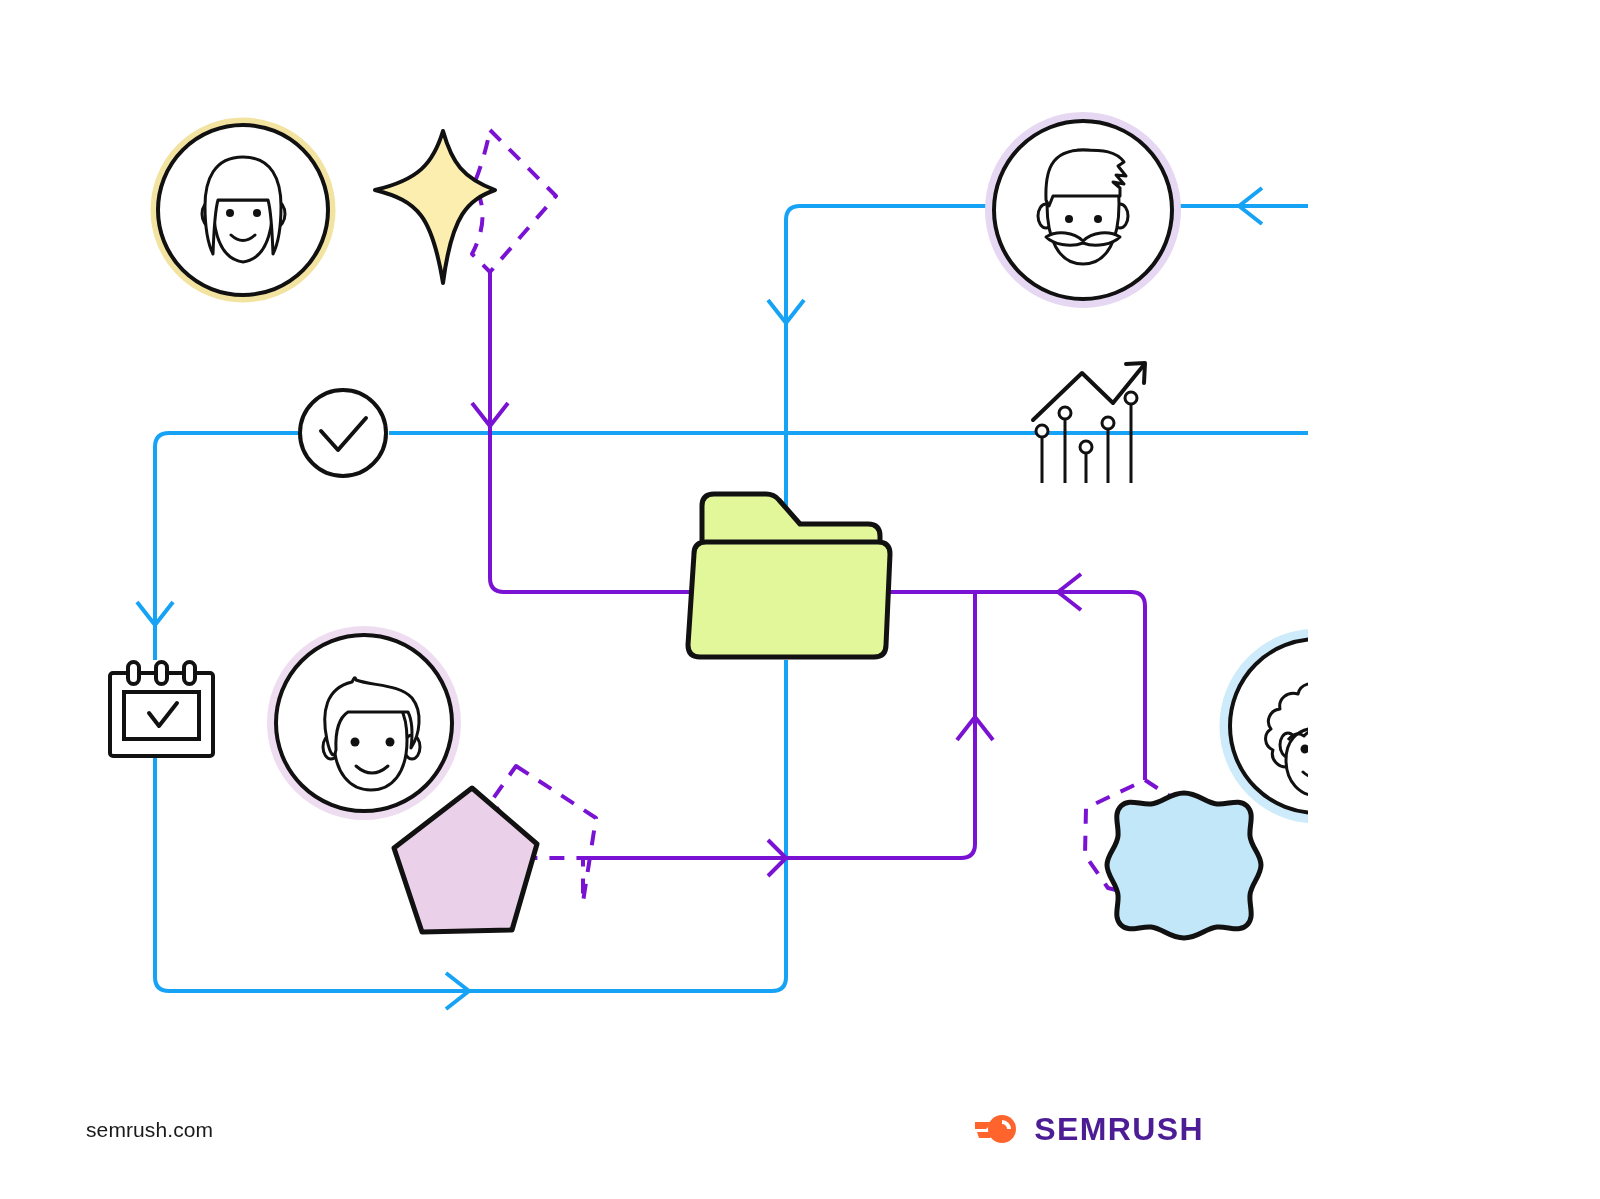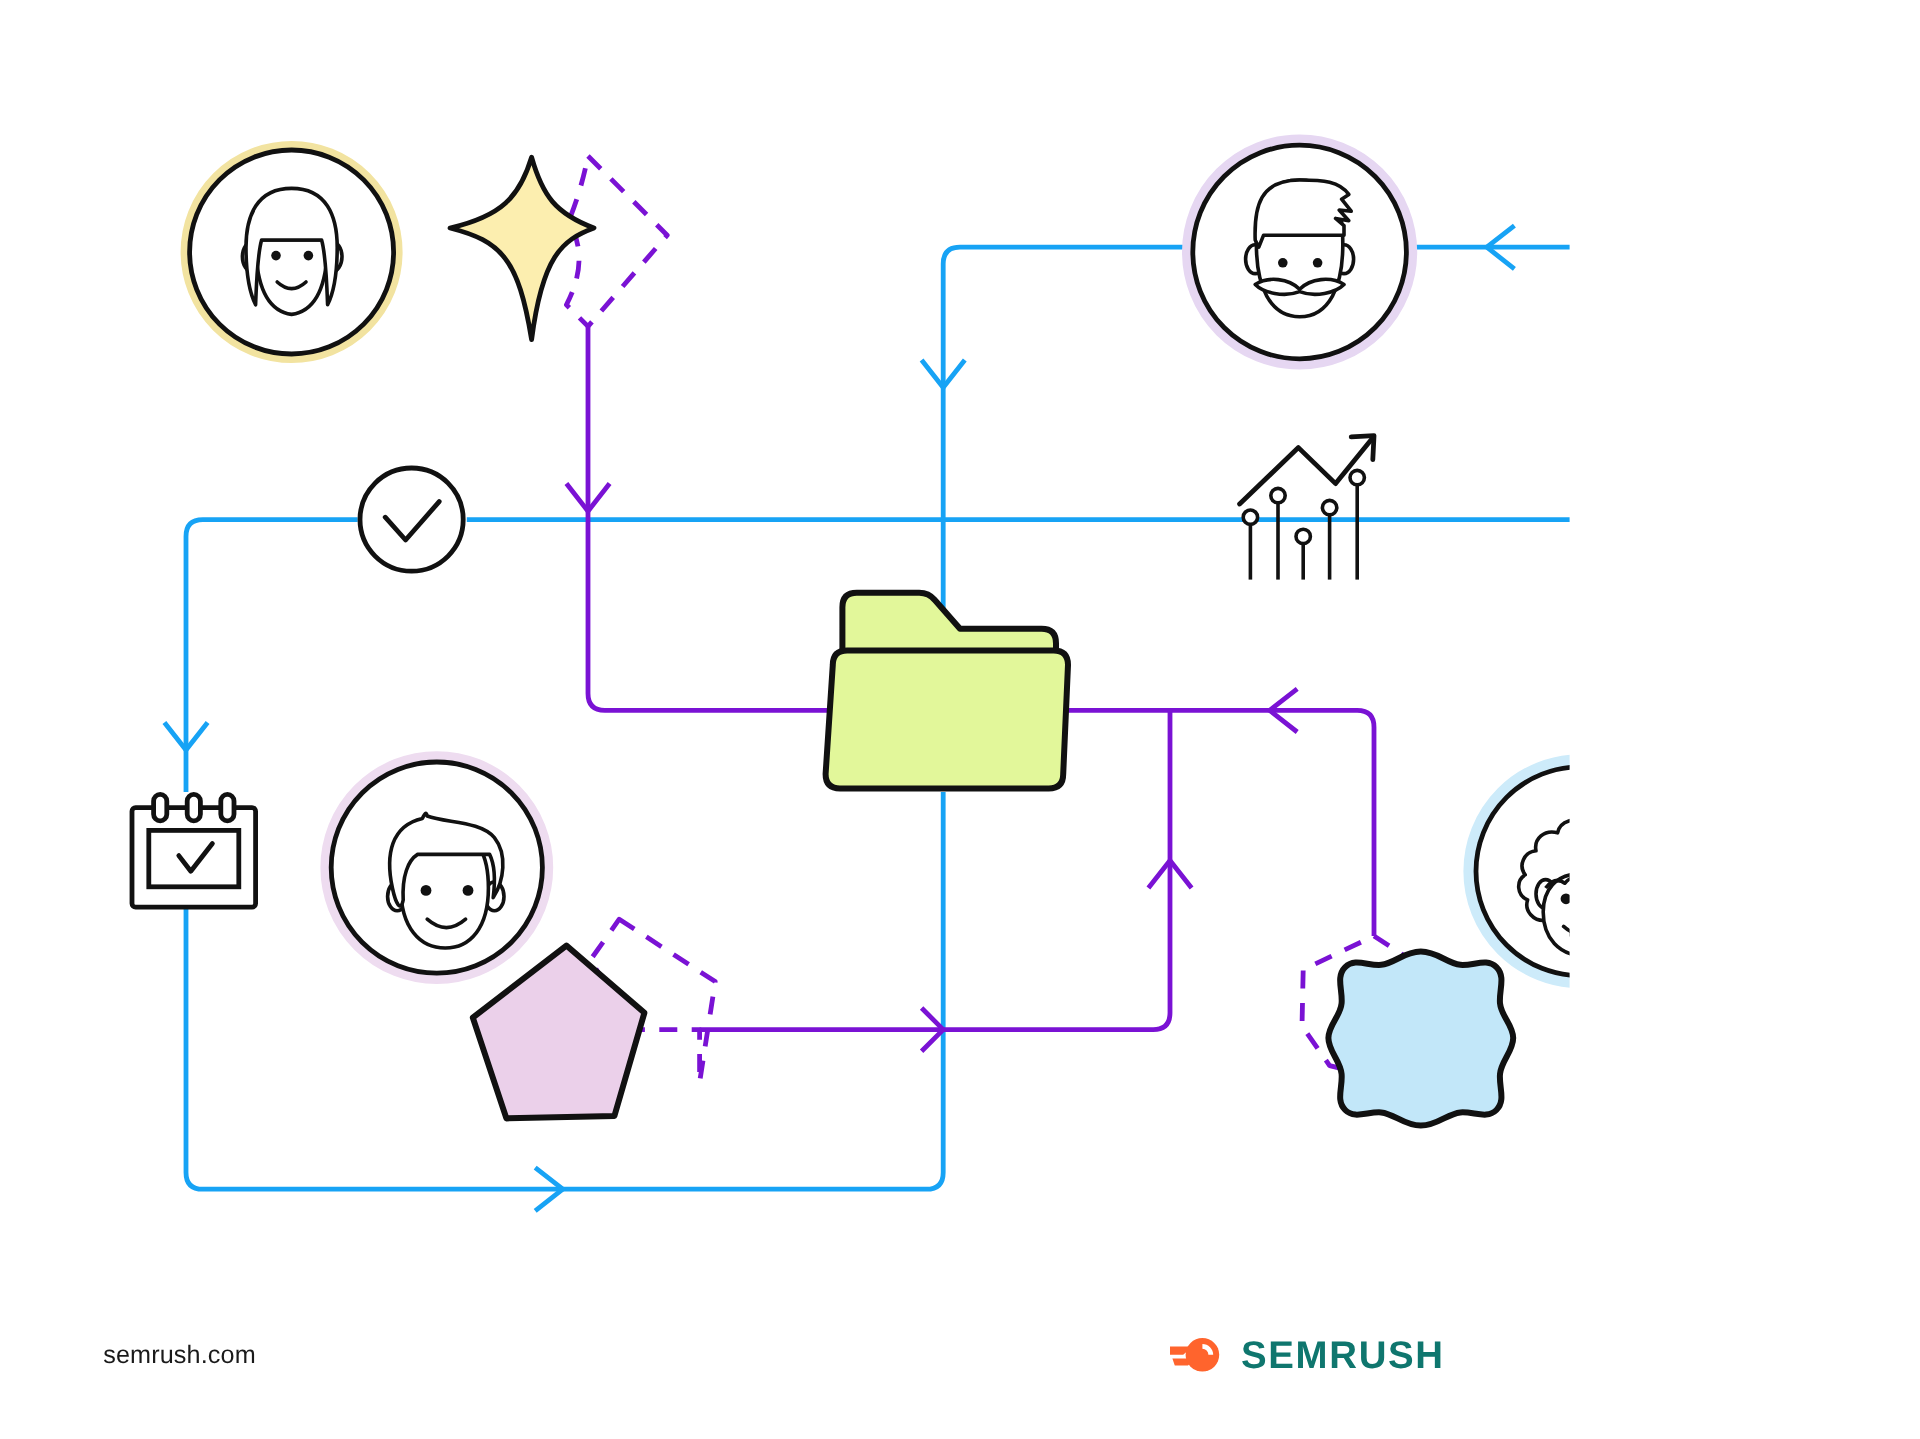--- a/index.html
+++ b/index.html
@@ -38,21 +38,21 @@
     position: absolute;
     right: 104px;
     top: 1112px;
     display: flex;
     align-items: center;
     gap: 14px;
   }
   .brand-wordmark {
     font-size: 32px;
     font-weight: bold;
-    color: #0f766e;
+    color: #4c1d95;
     letter-spacing: 1.4px;
     font-family: "Liberation Sans", sans-serif;
     line-height: 1;
   }
 </style>
 </head>
 <body>
 
 <div id="canvas">
 

